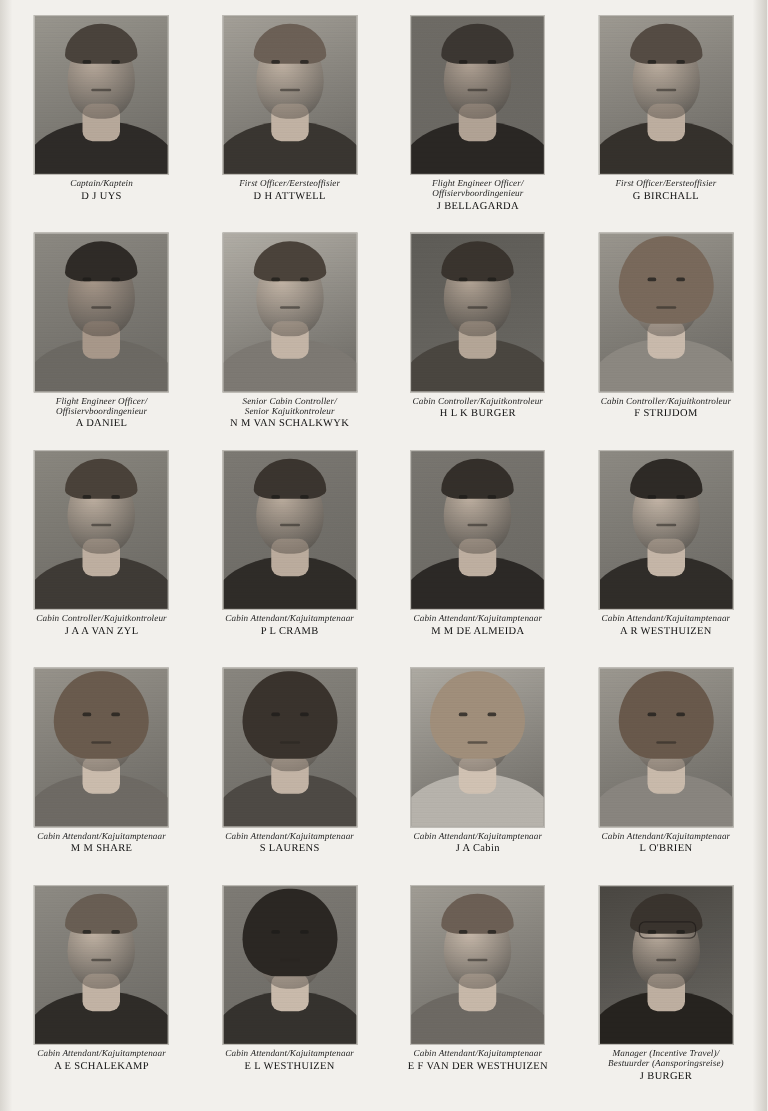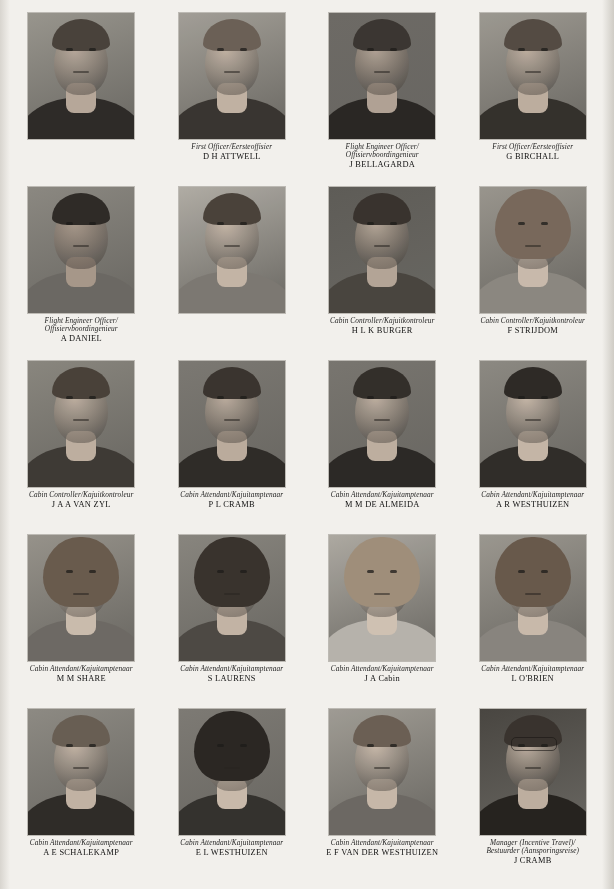--- a/index.html
+++ b/index.html
@@ -180,20 +180,24 @@
           <div class="bg" style="background: linear-gradient(160deg, rgb(154, 151, 143), rgba(0, 0, 0, 0.25));"></div>
           <div class="shoulders" style="background: rgb(46, 43, 40);"></div>
           <div class="neck" style="background: rgb(185, 170, 156);"></div>
           <div class="head" style="background: radial-gradient(circle at 38% 34%, rgb(185, 170, 156), rgba(0, 0, 0, 0.35));"></div>
           <div class="hair" style="background: rgb(74, 67, 60);"></div>
           <div class="eyeL"></div>
           <div class="eyeR"></div>
           <div class="mouth"></div>
           <div class="grain"></div>
         </div>
+        <div class="caption">
+          <div class="role">Captain/Kaptein</div>
+          <div class="name">D J UYS</div>
+        </div>
       </div>
       <div class="cell">
         <div class="photo">
           <div class="bg" style="background: linear-gradient(160deg, rgb(165, 161, 153), rgba(0, 0, 0, 0.25));"></div>
           <div class="shoulders" style="background: rgb(58, 54, 49);"></div>
           <div class="neck" style="background: rgb(195, 180, 165);"></div>
           <div class="head" style="background: radial-gradient(circle at 38% 34%, rgb(195, 180, 165), rgba(0, 0, 0, 0.35));"></div>
           <div class="hair" style="background: rgb(109, 97, 87);"></div>
           <div class="eyeL"></div>
           <div class="eyeR"></div>
@@ -263,20 +267,25 @@
           <div class="bg" style="background: linear-gradient(160deg, rgb(179, 175, 167), rgba(0, 0, 0, 0.25));"></div>
           <div class="shoulders" style="background: rgb(126, 122, 116);"></div>
           <div class="neck" style="background: rgb(198, 183, 168);"></div>
           <div class="head" style="background: radial-gradient(circle at 38% 34%, rgb(198, 183, 168), rgba(0, 0, 0, 0.35));"></div>
           <div class="hair" style="background: rgb(75, 67, 59);"></div>
           <div class="eyeL"></div>
           <div class="eyeR"></div>
           <div class="mouth"></div>
           <div class="grain"></div>
         </div>
+        <div class="caption">
+          <div class="role">Senior Cabin Controller/
+Senior Kajuitkontroleur</div>
+          <div class="name">N M VAN SCHALKWYK</div>
+        </div>
       </div>
       <div class="cell">
         <div class="photo">
           <div class="bg" style="background: linear-gradient(160deg, rgb(95, 93, 88), rgba(0, 0, 0, 0.25));"></div>
           <div class="shoulders" style="background: rgb(74, 70, 64);"></div>
           <div class="neck" style="background: rgb(182, 167, 152);"></div>
           <div class="head" style="background: radial-gradient(circle at 38% 34%, rgb(182, 167, 152), rgba(0, 0, 0, 0.35));"></div>
           <div class="hair" style="background: rgb(58, 52, 46);"></div>
           <div class="eyeL"></div>
           <div class="eyeR"></div>
@@ -501,17 +510,17 @@
           <div class="hair" style="background: rgb(58, 52, 46);"></div>
           <div class="eyeL"></div>
           <div class="eyeR"></div>
           <div class="mouth"></div>
           <div class="glasses"></div>
           <div class="grain"></div>
         </div>
         <div class="caption">
           <div class="role">Manager (Incentive Travel)/
 Bestuurder (Aansporingsreise)</div>
-          <div class="name">J CRAMB</div>
+          <div class="name">J BURGER</div>
         </div>
       </div>
     </div>
 </div>
 
 </body></html>

